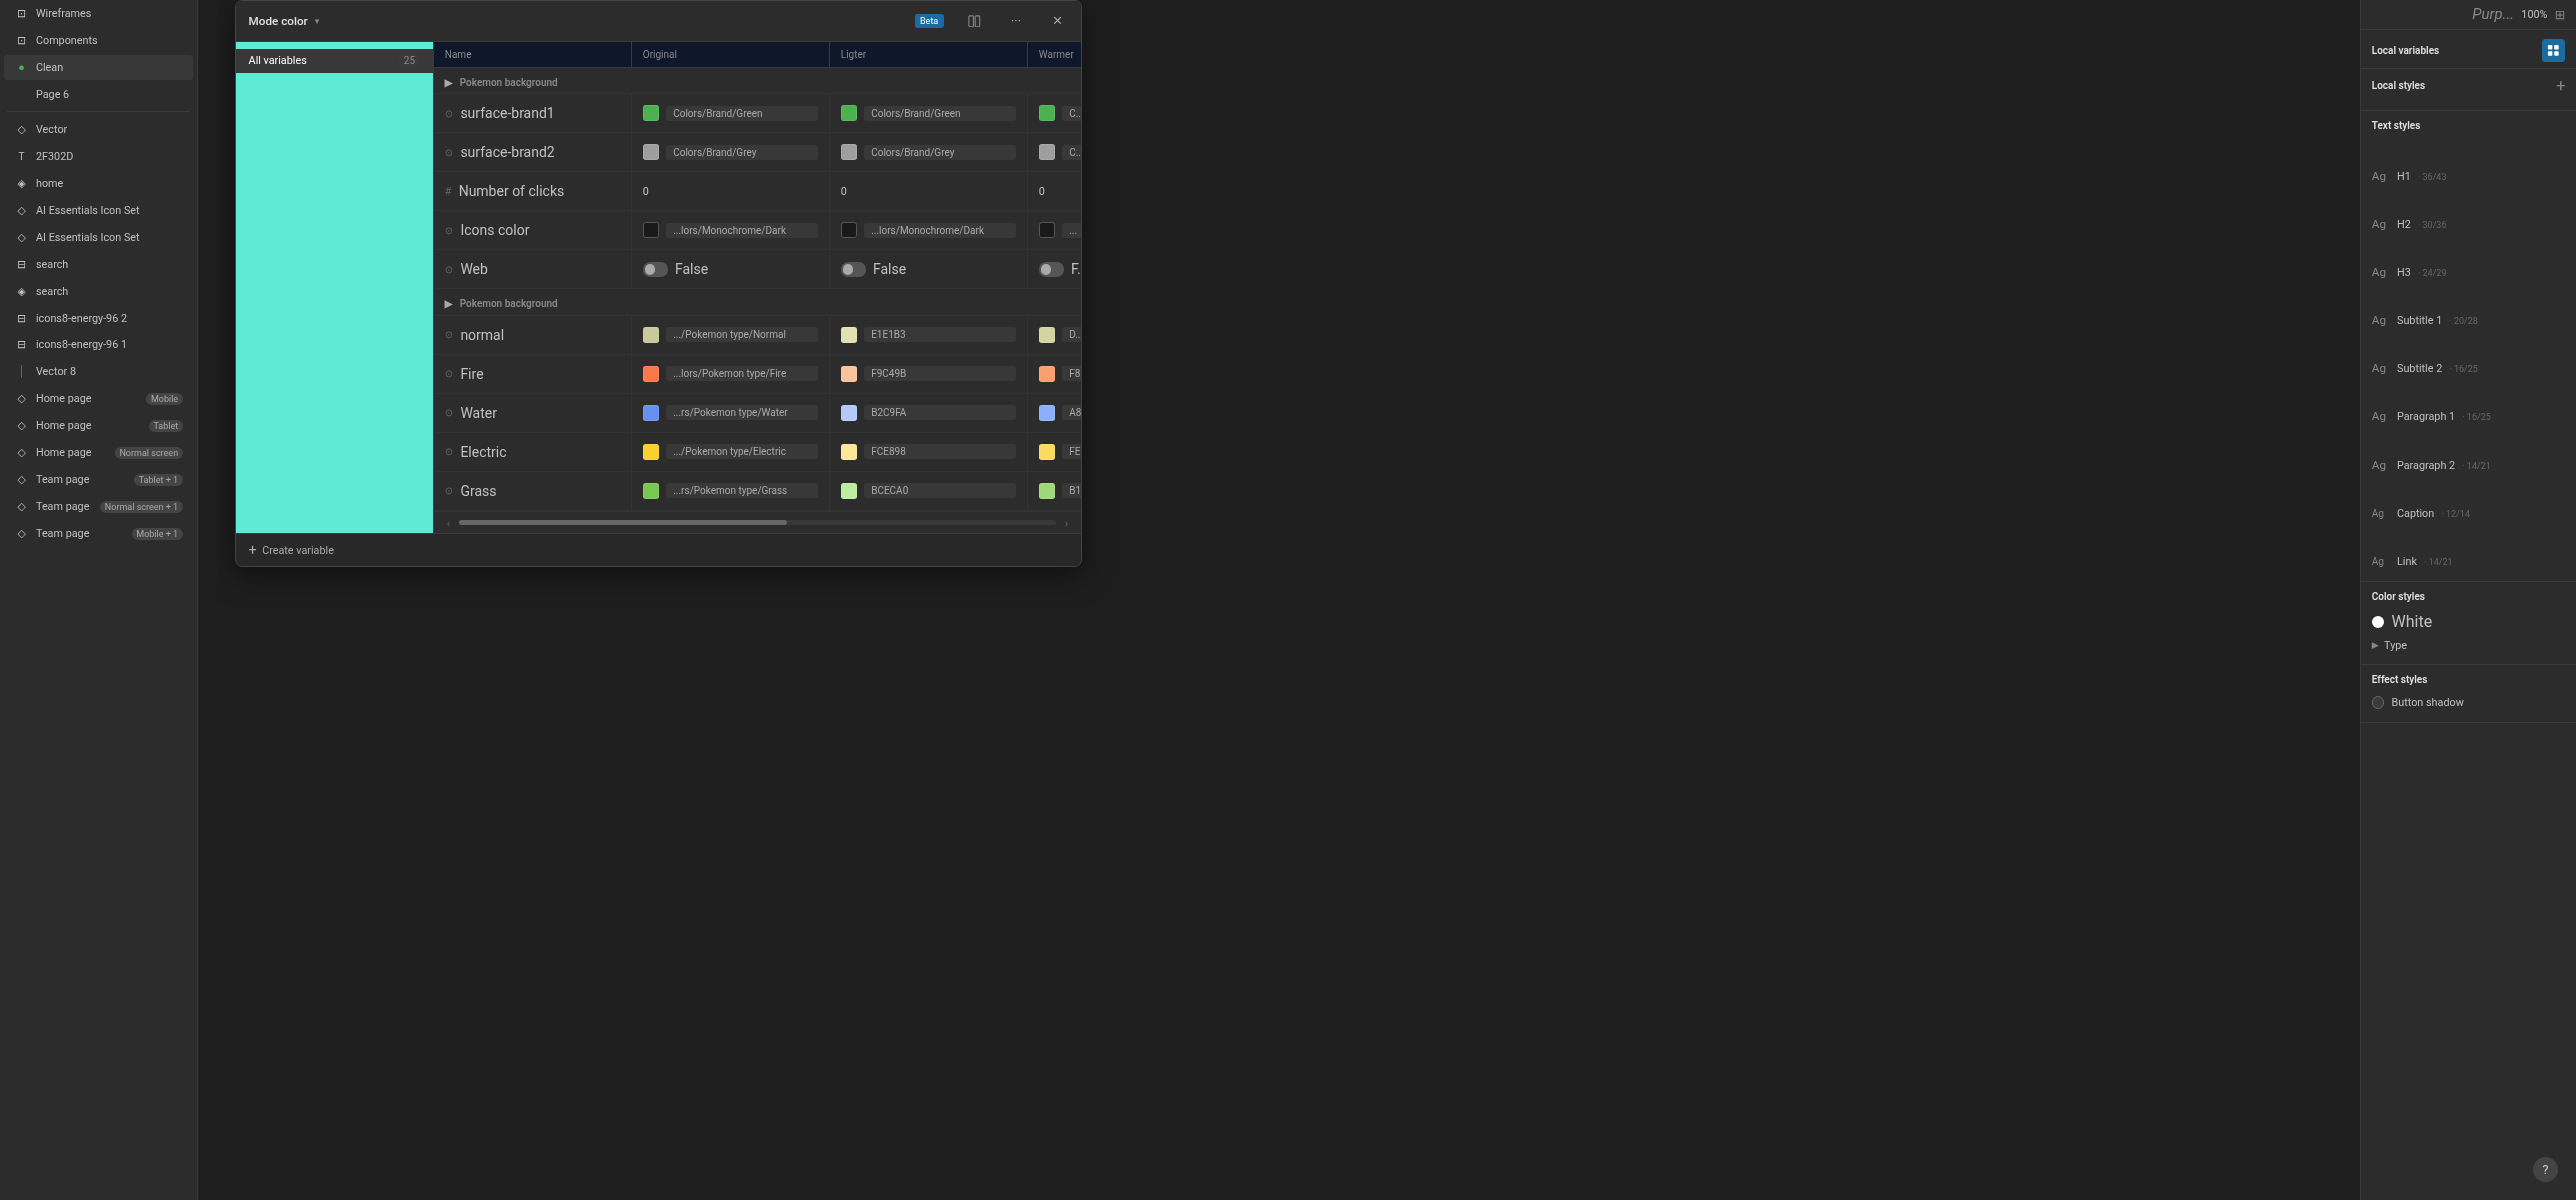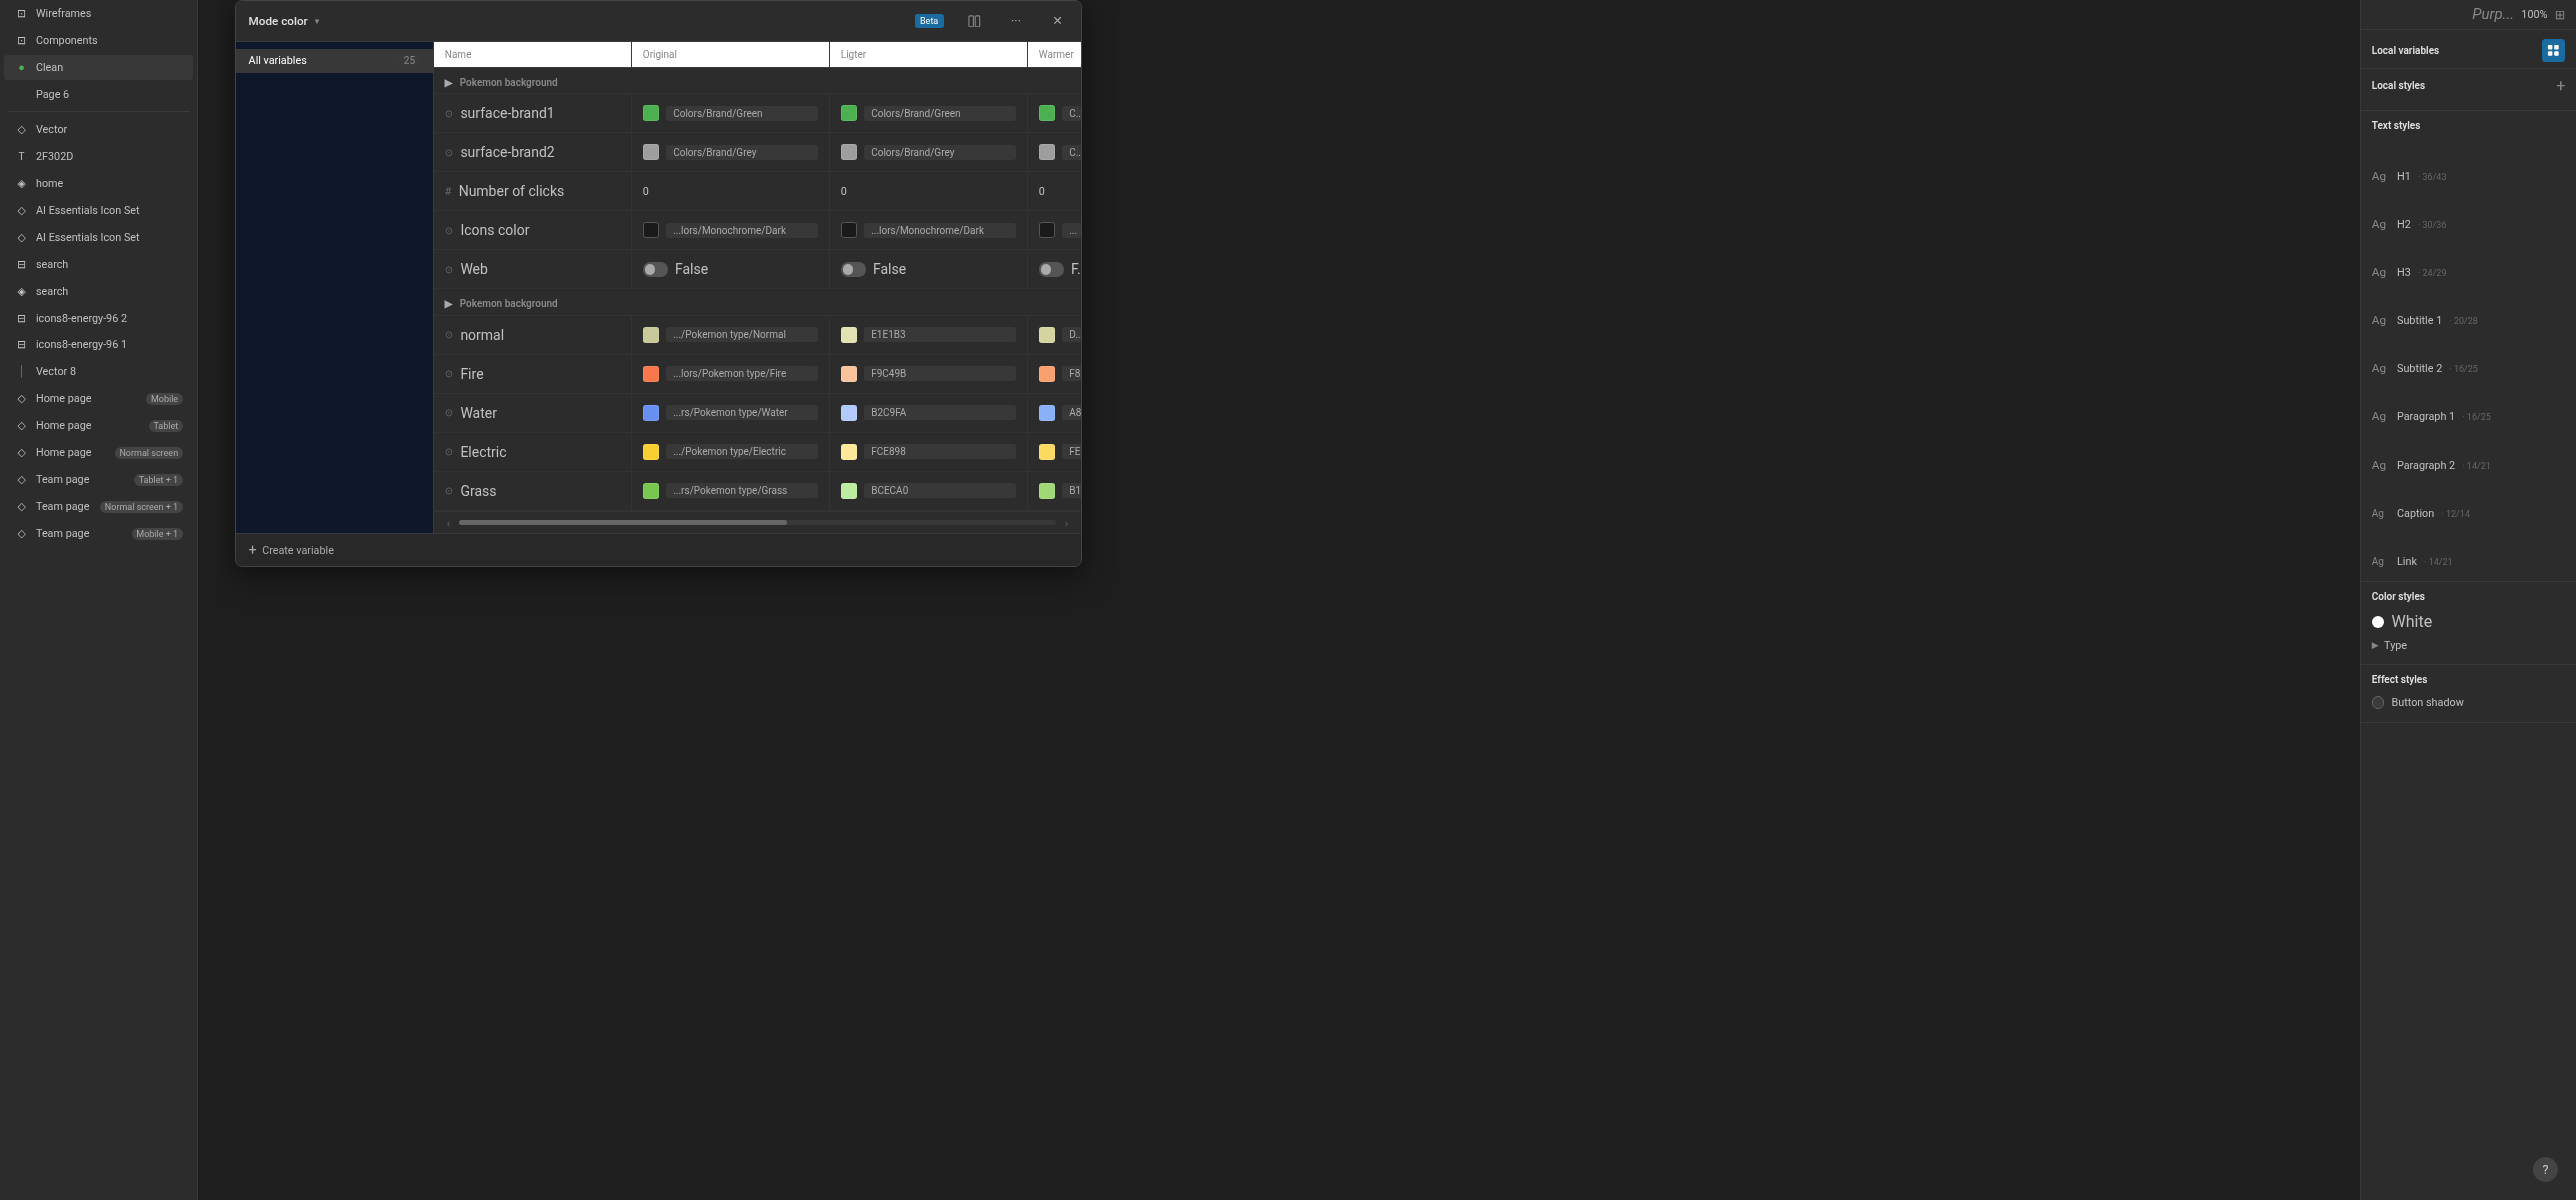--- a/index.html
+++ b/index.html
@@ -137,21 +137,21 @@
     .modal-body {
       display: flex;
       flex: 1;
       overflow: hidden;
     }
 
     
     .modal-nav {
       width: 198px;
       border-right: 0.9px solid #3a3a3a;
-      background: #0f172a;
+      background: #5eead4;
       padding: 7.2px 0;
       overflow-y: auto;
     }
     .modal-nav-item {
       display: flex;
       align-items: center;
       justify-content: space-between;
       padding: 5.4px 12.6px;
       cursor: pointer;
       color: #c0c0c0;
@@ -168,21 +168,21 @@
 
     
     .variables-table {
       flex: 1;
       overflow: auto;
     }
     .table-header {
       display: flex;
       align-items: center;
       border-bottom: 0.9px solid #3a3a3a;
-      background: #ffffff;
+      background: #0f172a;
       position: sticky;
       top: 0;
       z-index: 1;
     }
     .col-name { width: 198px; flex-shrink: 0; padding: 7.2px 10.8px; font-size: 10px; color: #888; border-right: 0.9px solid #3a3a3a; }
     .col-original { width: 198px; flex-shrink: 0; padding: 7.2px 10.8px; font-size: 10px; color: #888; border-right: 0.9px solid #3a3a3a; }
     .col-ligter { width: 198px; flex-shrink: 0; padding: 7.2px 10.8px; font-size: 10px; color: #888; border-right: 0.9px solid #3a3a3a; }
     .col-warmer { flex: 1; padding: 7.2px 10.8px; font-size: 10px; color: #888; }
 
     .table-row {

